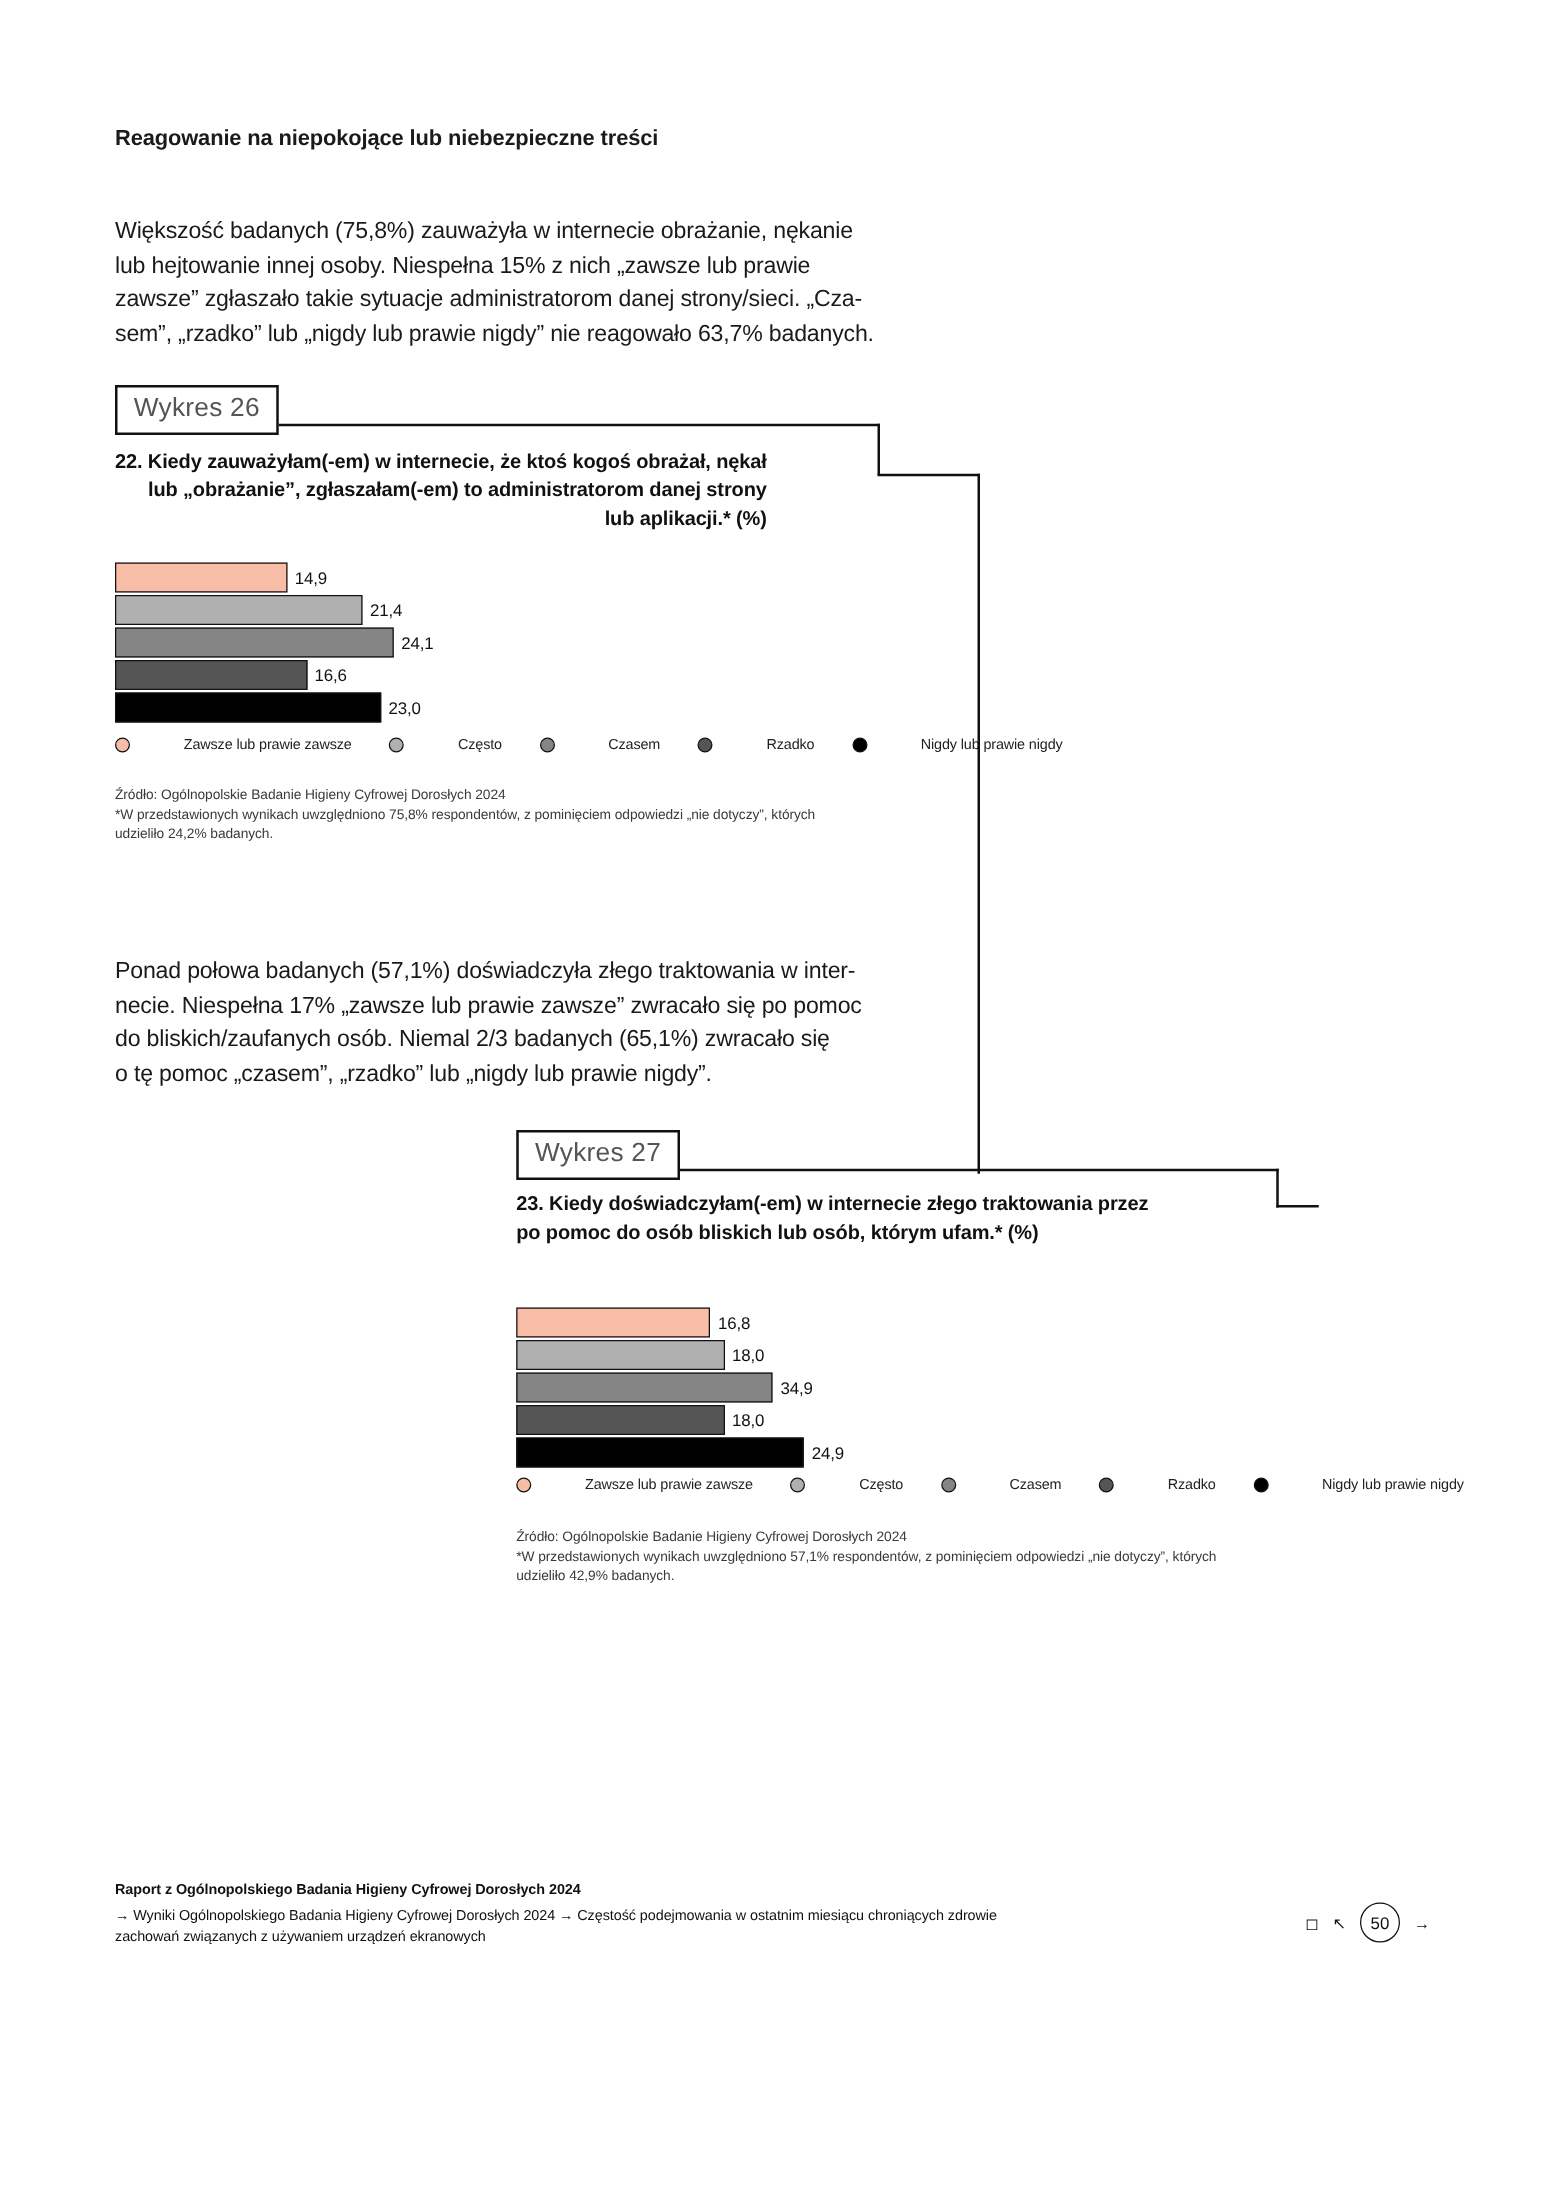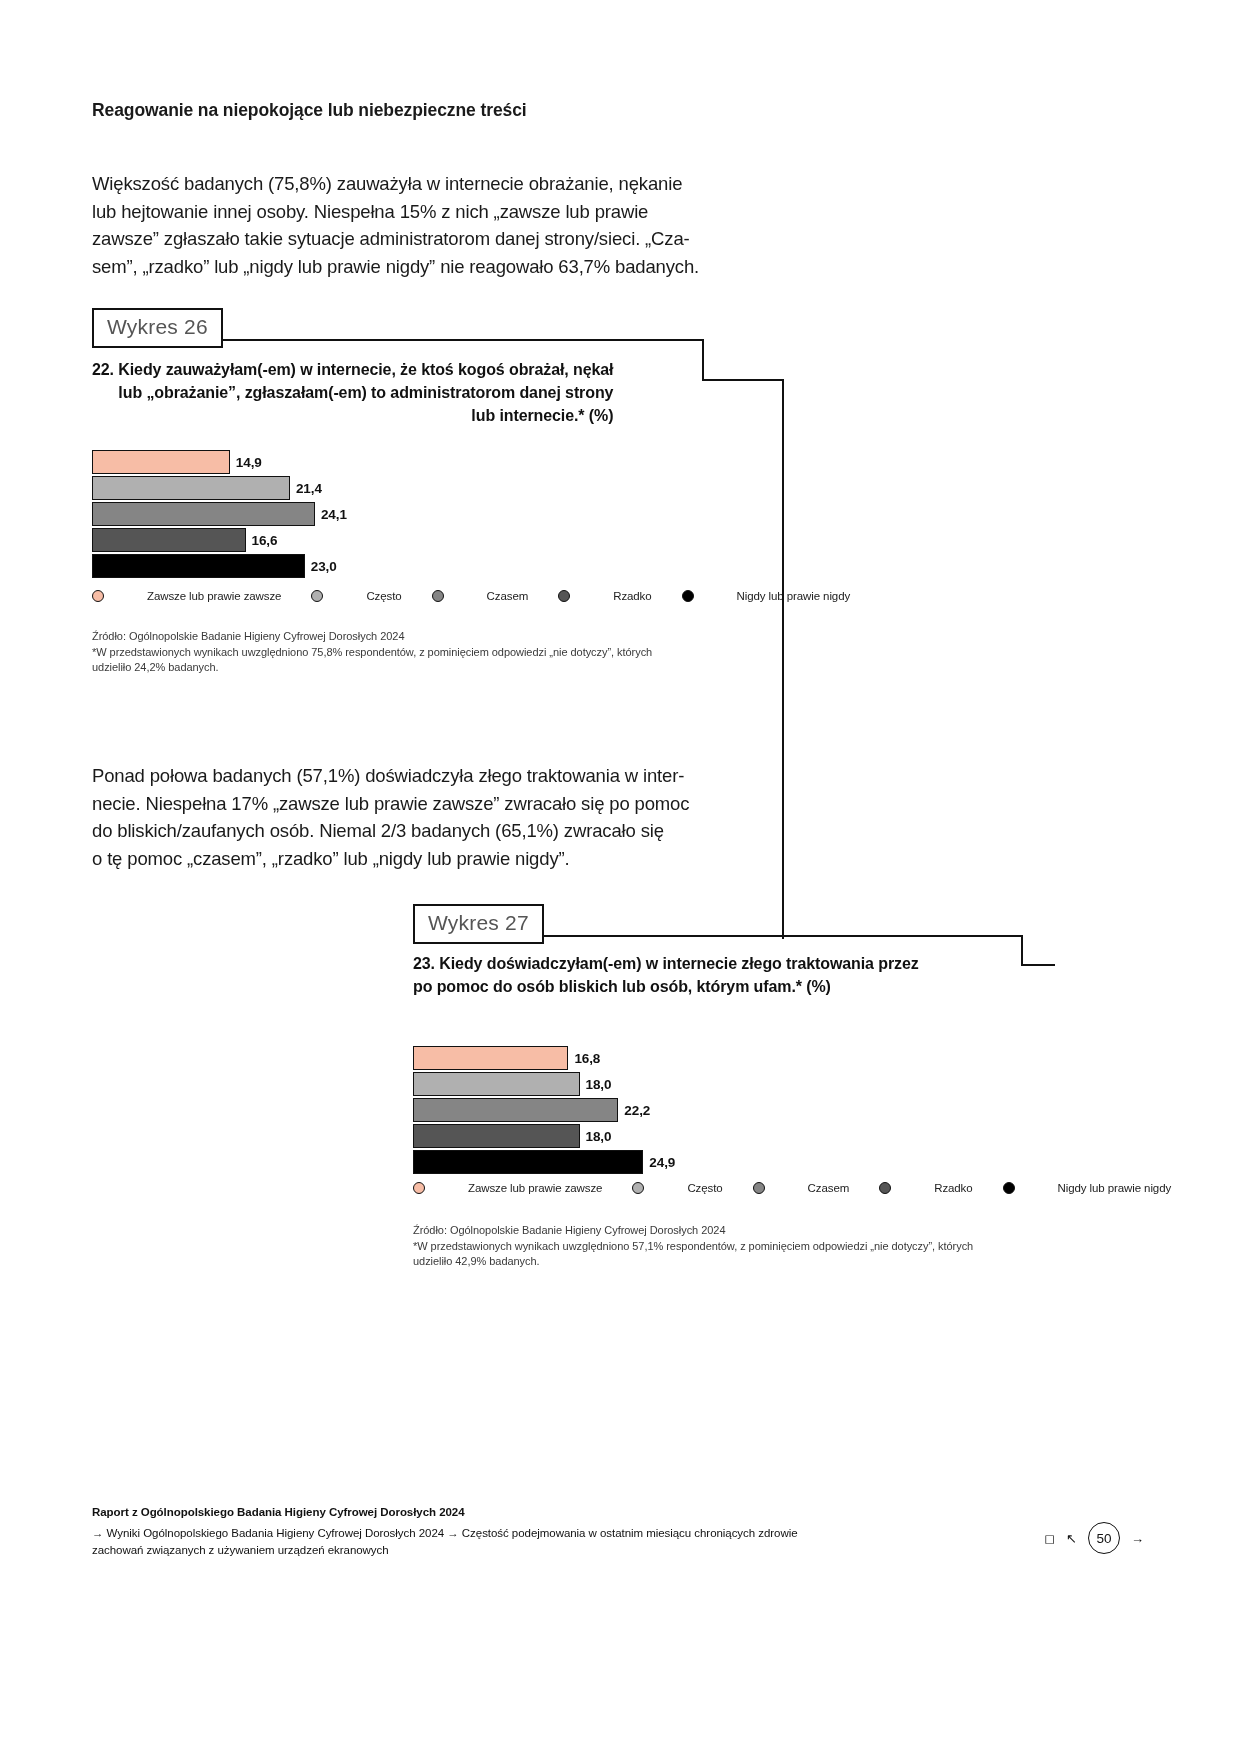--- a/index.html
+++ b/index.html
@@ -47,21 +47,21 @@
   }
   .chart-title .ln { display:block; white-space:pre; }
 
   .bars { position:absolute; }
   .bar-row { display:flex; align-items:center; height:24px; margin-bottom:2px; }
   .bar {
     height:24px; box-sizing:border-box;
     border:1.5px solid #111;
   }
   .bar-val {
-    font-size:13.5px; font-weight:bold; color:#111;
+    font-size:13.5px; font-weight:normal; color:#111;
     margin-left:6px; white-space:nowrap; letter-spacing:-0.1px;
   }
 
   
   .legend { position:absolute; display:flex; align-items:center; }
   .legend-item { display:flex; align-items:center; margin-right:30px; white-space:nowrap;gap:36px; }
   .legend-dot {
     width:12px; height:12px; border-radius:50%;
     border:1.2px solid #111; box-sizing:border-box;
     margin-right:7px; flex:none;
@@ -110,21 +110,21 @@
   <div class="wykres-badge" style="left:92px; top:308px;">Wykres 26</div>
 
   <div class="rule-h" style="left:222px; top:339px; width:482px;"></div>
   <div class="rule-v" style="left:702px; top:339px; height:41px;"></div>
   <div class="rule-h" style="left:702px; top:379px; width:82px;"></div>
   <div class="rule-v" style="left:782px; top:379px; height:560px;"></div>
 
   <div class="chart-title" style="left:92px; top:358px;text-align:right;">
     <span class="ln">22. Kiedy zauważyłam(-em) w internecie, że ktoś kogoś obrażał, nękał</span>
     <span class="ln">lub „obrażanie”, zgłaszałam(-em) to administratorom danej strony</span>
-    <span class="ln">lub internecie.* (%)</span>
+    <span class="ln">lub aplikacji.* (%)</span>
   </div>
 
   <div class="bars" id="bars-26" style="left:92px; top:450px;">
       <div class="bar-row">
         <div class="bar" style="width: 137.825px; background: rgb(247, 189, 166);"></div>
         <span class="bar-val">14,9</span>
       </div>
       <div class="bar-row">
         <div class="bar" style="width: 197.95px; background: rgb(176, 176, 176);"></div>
         <span class="bar-val">21,4</span>
@@ -193,21 +193,21 @@
       <div class="bar-row">
         <div class="bar" style="width: 155.4px; background: rgb(247, 189, 166);"></div>
         <span class="bar-val">16,8</span>
       </div>
       <div class="bar-row">
         <div class="bar" style="width: 166.5px; background: rgb(176, 176, 176);"></div>
         <span class="bar-val">18,0</span>
       </div>
       <div class="bar-row">
         <div class="bar" style="width: 205.35px; background: rgb(133, 133, 133);"></div>
-        <span class="bar-val">22,2</span>
+        <span class="bar-val">34,9</span>
       </div>
       <div class="bar-row">
         <div class="bar" style="width: 166.5px; background: rgb(85, 85, 85);"></div>
         <span class="bar-val">18,0</span>
       </div>
       <div class="bar-row">
         <div class="bar" style="width: 230.325px; background: rgb(0, 0, 0);"></div>
         <span class="bar-val">24,9</span>
       </div>
     </div>

